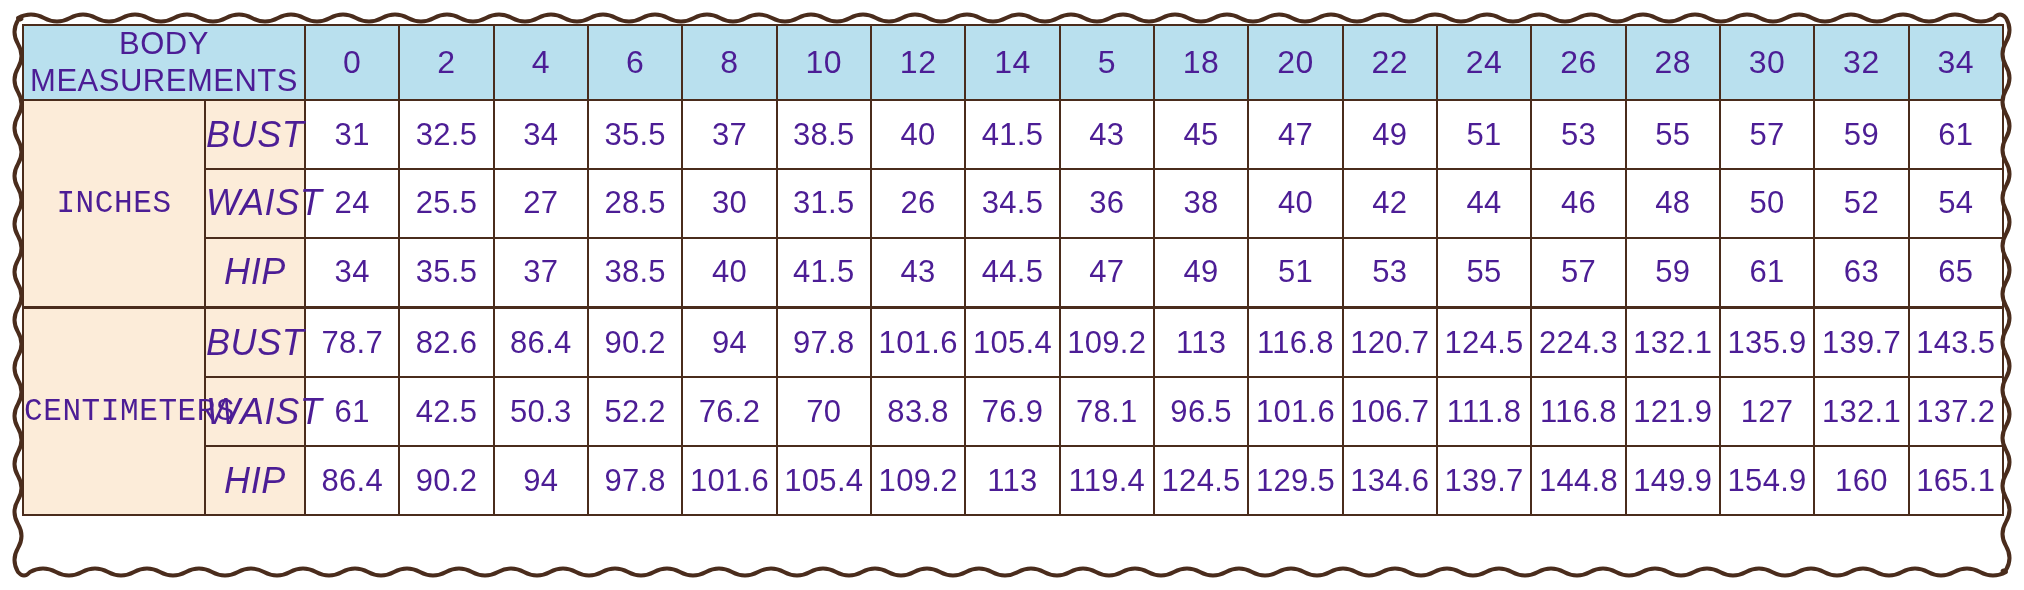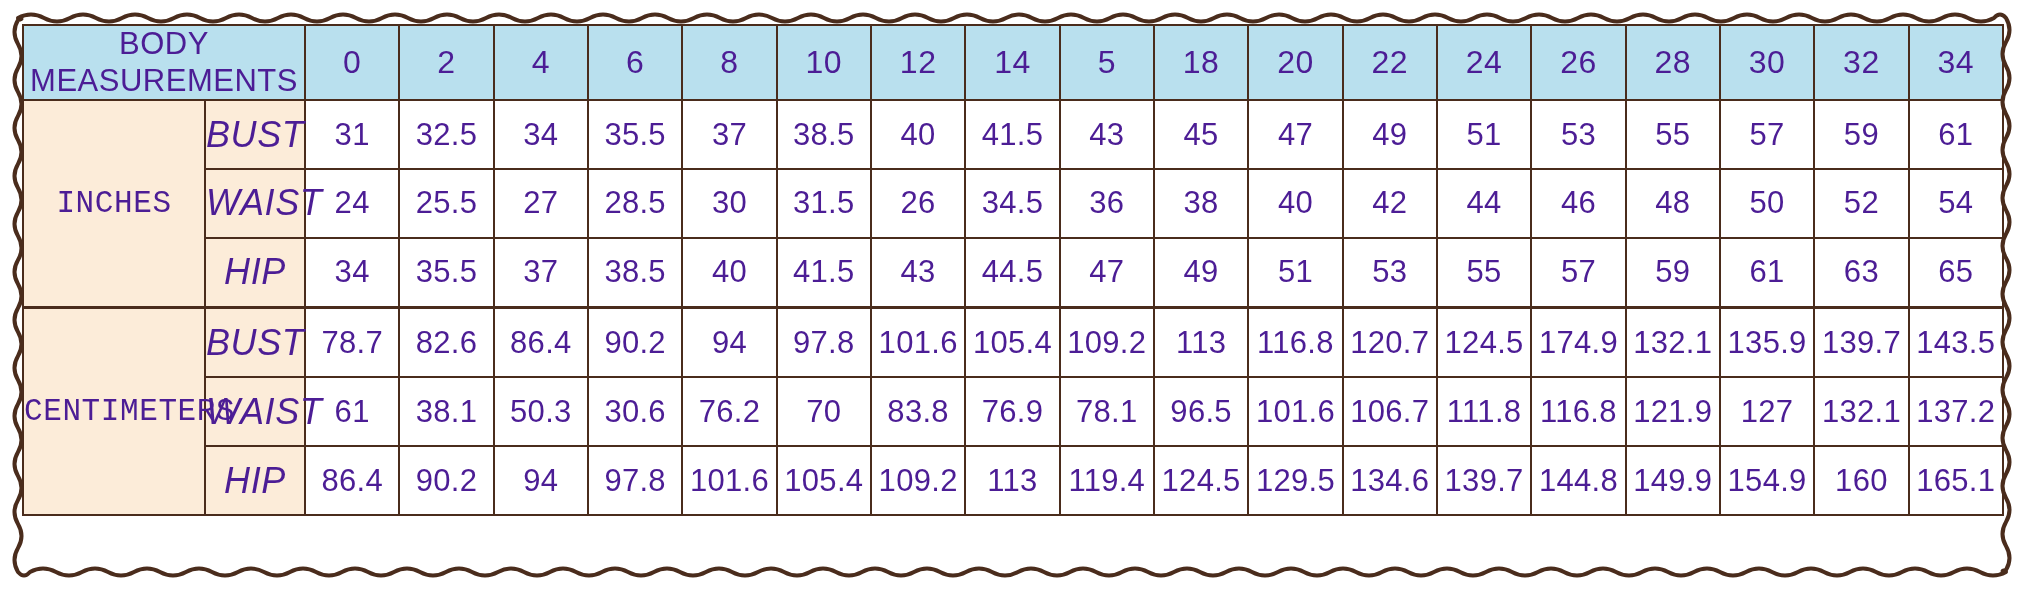--- a/index.html
+++ b/index.html
@@ -227,32 +227,32 @@
             <td class="value-cell">90.2</td>
             <td class="value-cell">94</td>
             <td class="value-cell">97.8</td>
             <td class="value-cell">101.6</td>
             <td class="value-cell">105.4</td>
             <td class="value-cell">109.2</td>
             <td class="value-cell">113</td>
             <td class="value-cell">116.8</td>
             <td class="value-cell">120.7</td>
             <td class="value-cell">124.5</td>
-            <td class="value-cell">174.9</td>
+            <td class="value-cell">224.3</td>
             <td class="value-cell">132.1</td>
             <td class="value-cell">135.9</td>
             <td class="value-cell">139.7</td>
             <td class="value-cell">143.5</td>
           </tr>
           <tr>
             <td class="measure-label">WAIST</td>
             <td class="value-cell">61</td>
-            <td class="value-cell">38.1</td>
+            <td class="value-cell">42.5</td>
             <td class="value-cell">50.3</td>
-            <td class="value-cell">30.6</td>
+            <td class="value-cell">52.2</td>
             <td class="value-cell">76.2</td>
             <td class="value-cell">70</td>
             <td class="value-cell">83.8</td>
             <td class="value-cell">76.9</td>
             <td class="value-cell">78.1</td>
             <td class="value-cell">96.5</td>
             <td class="value-cell">101.6</td>
             <td class="value-cell">106.7</td>
             <td class="value-cell">111.8</td>
             <td class="value-cell">116.8</td>

